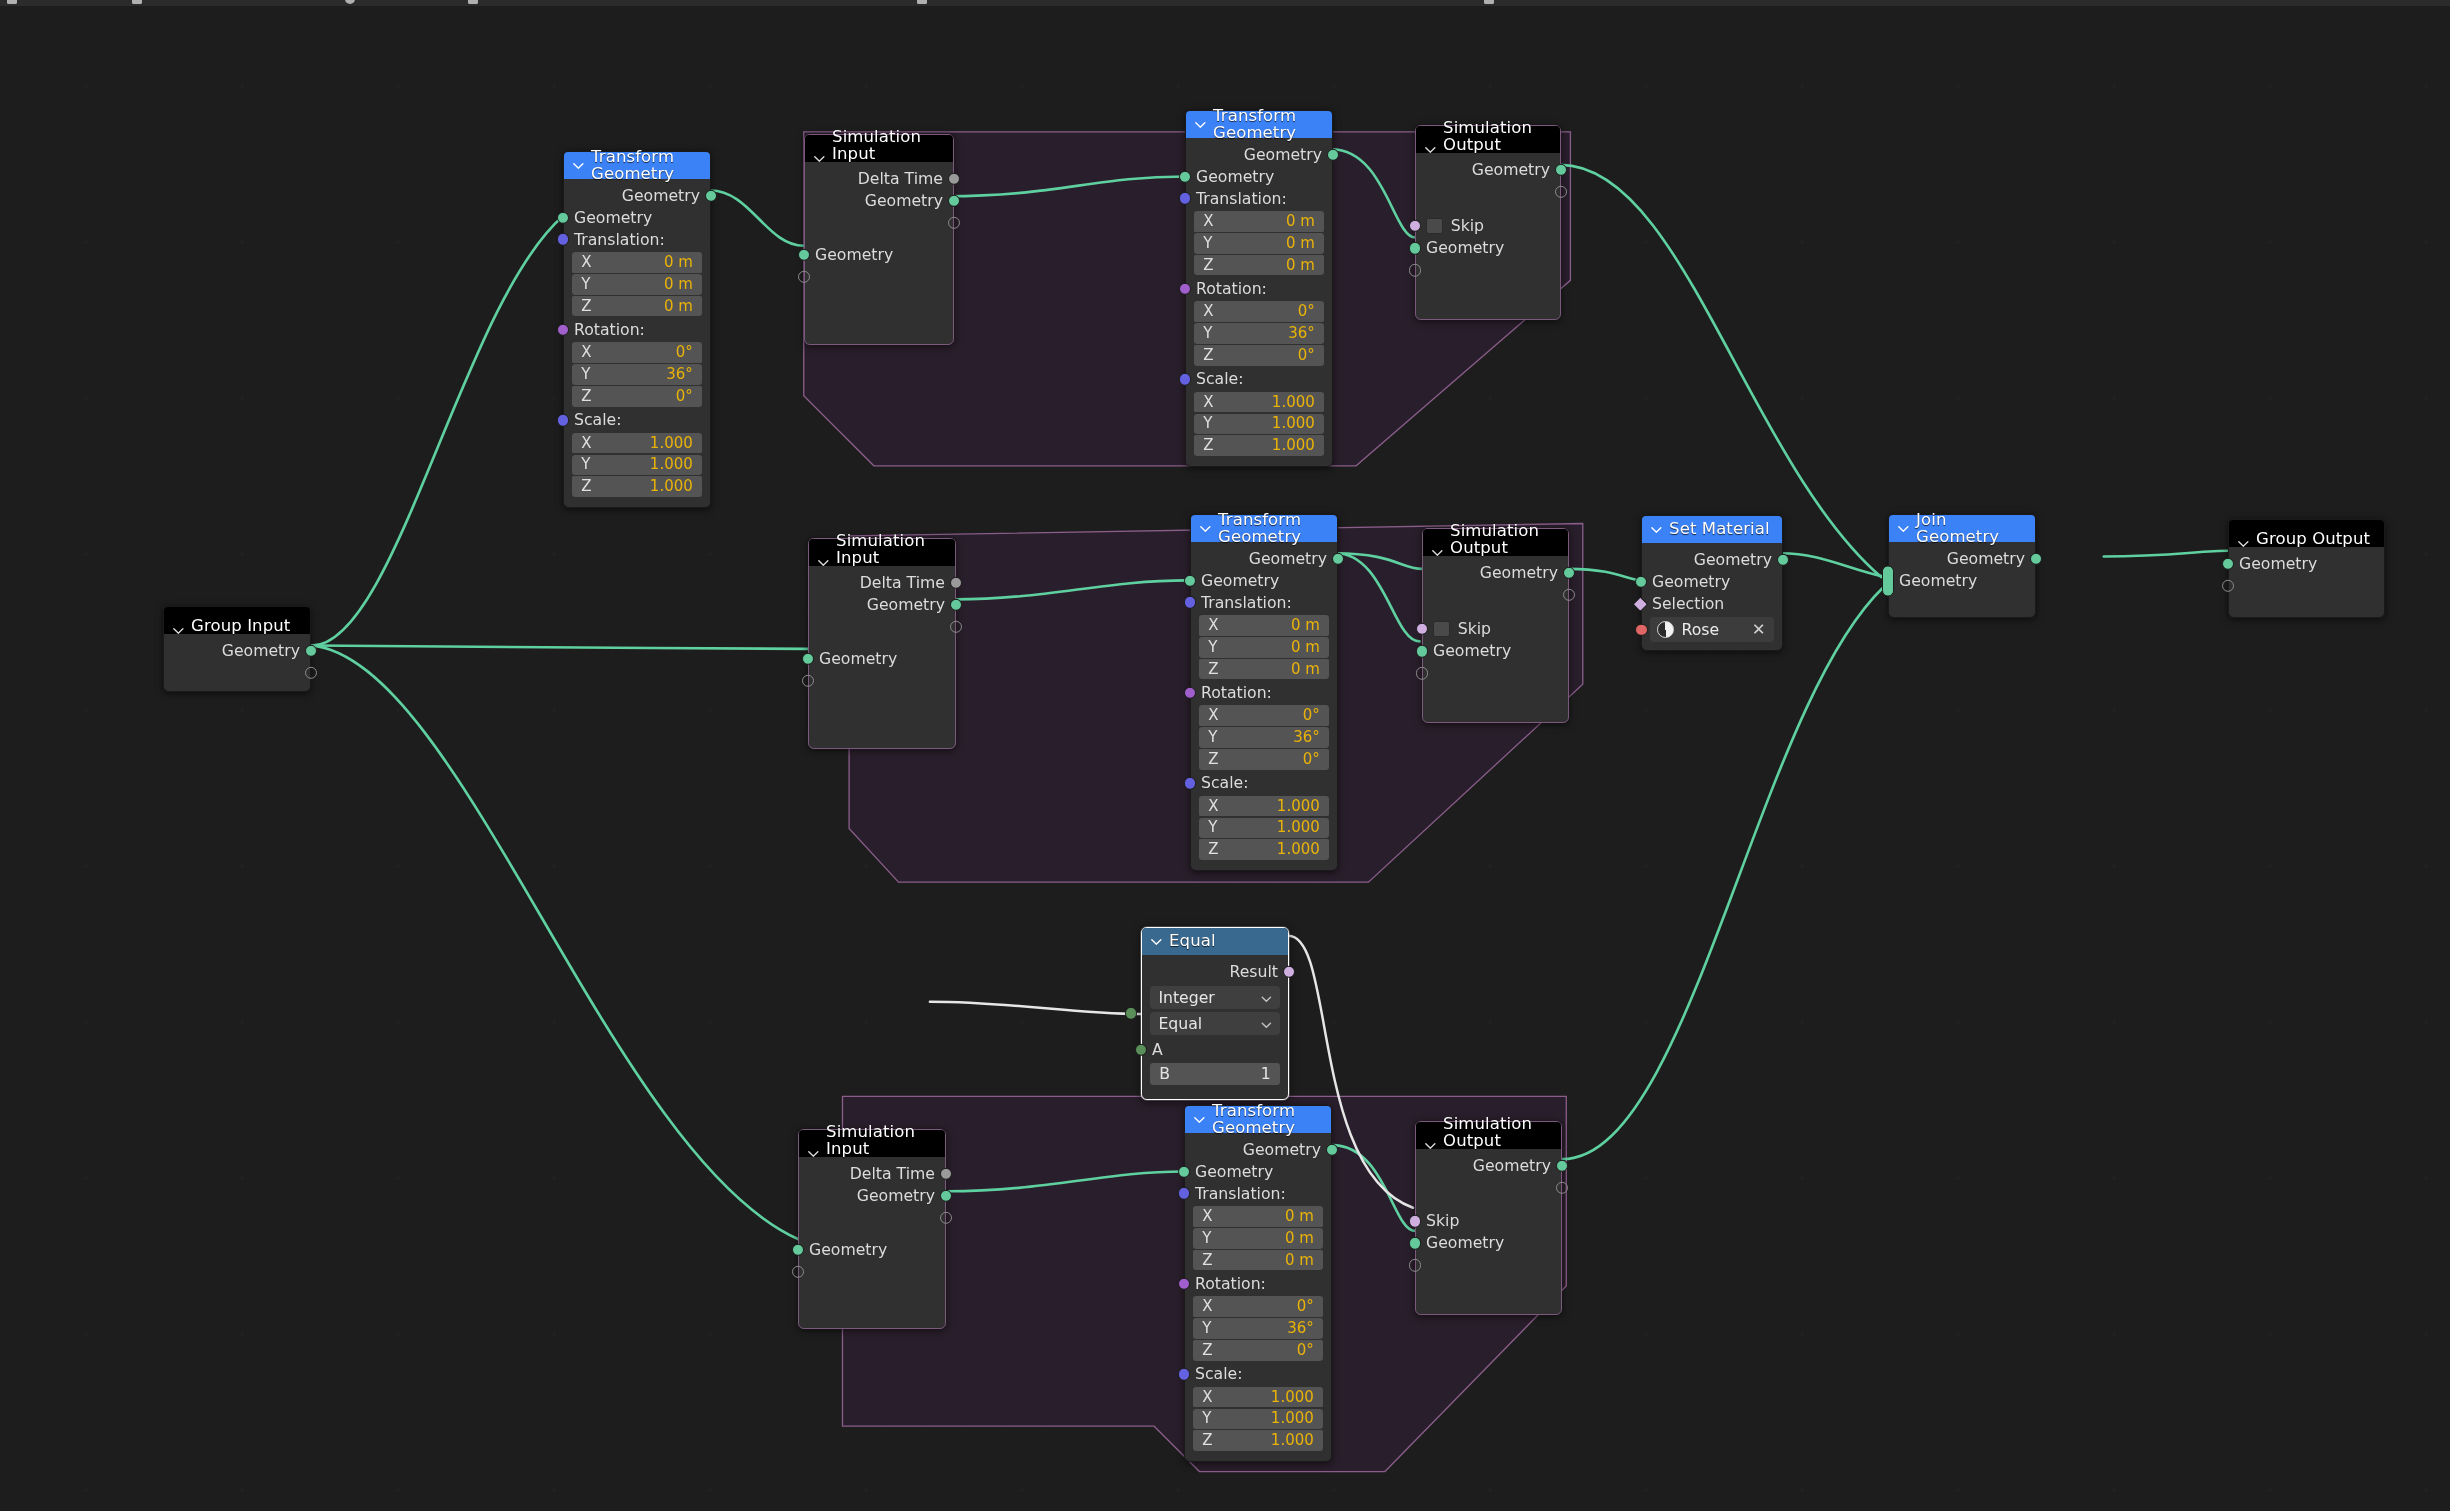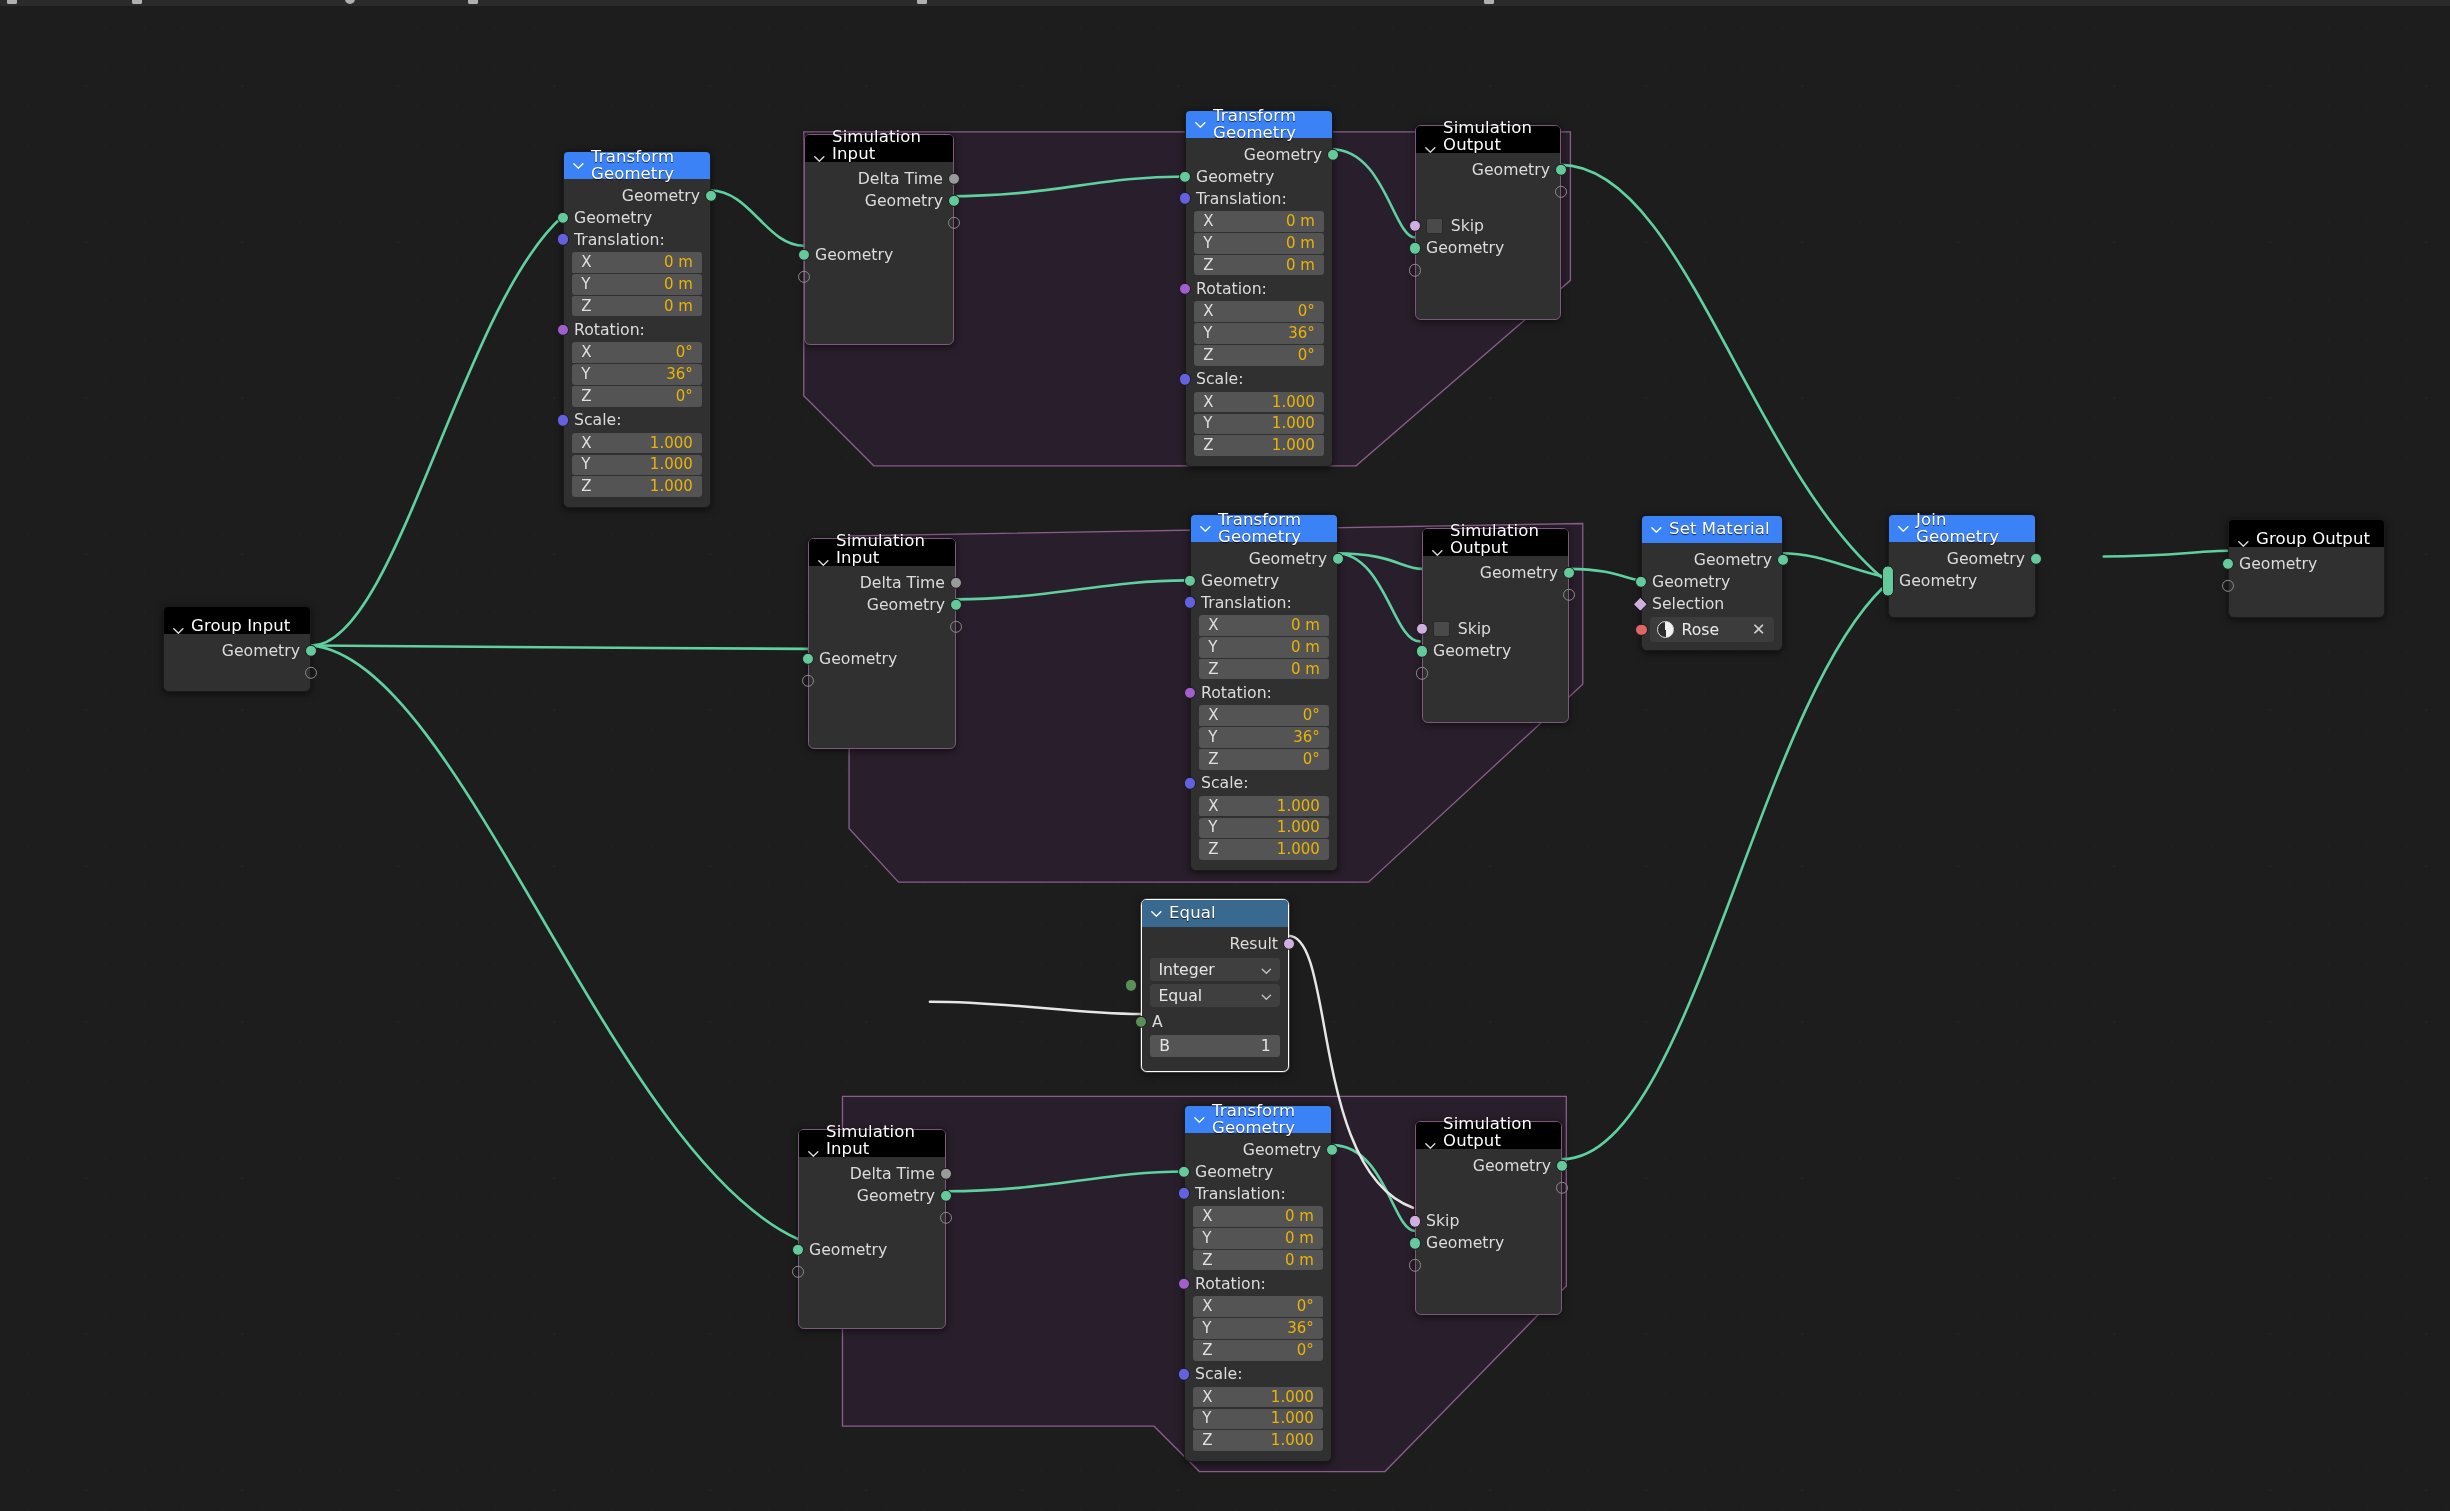--- a/index.html
+++ b/index.html
@@ -641,21 +641,21 @@
         <span class="sock left geo"></span>
         <span>Geometry</span>
       </div>
       <div class="row in">
         <span class="sock left hollow"></span>
       </div>
     </div>
   </div>
 
 
-  <div class="node selected" style="left:1141px; top:899px; width:148px;">
+  <div class="node selected" style="left:1141px; top:927px; width:148px;">
     <div class="hdr blue">
       <span class="chev">
         <svg viewBox="0 0 13 9">
             <path d="M1 2 L6.5 7.5 L12 2" stroke="#ffffff" stroke-width="1.7" fill="none" stroke-linecap="round"></path>
           </svg>
       </span>
       <span>Equal</span>
     </div>
     <div class="body" style="padding-bottom:6.6px;">
       <div class="row out">

